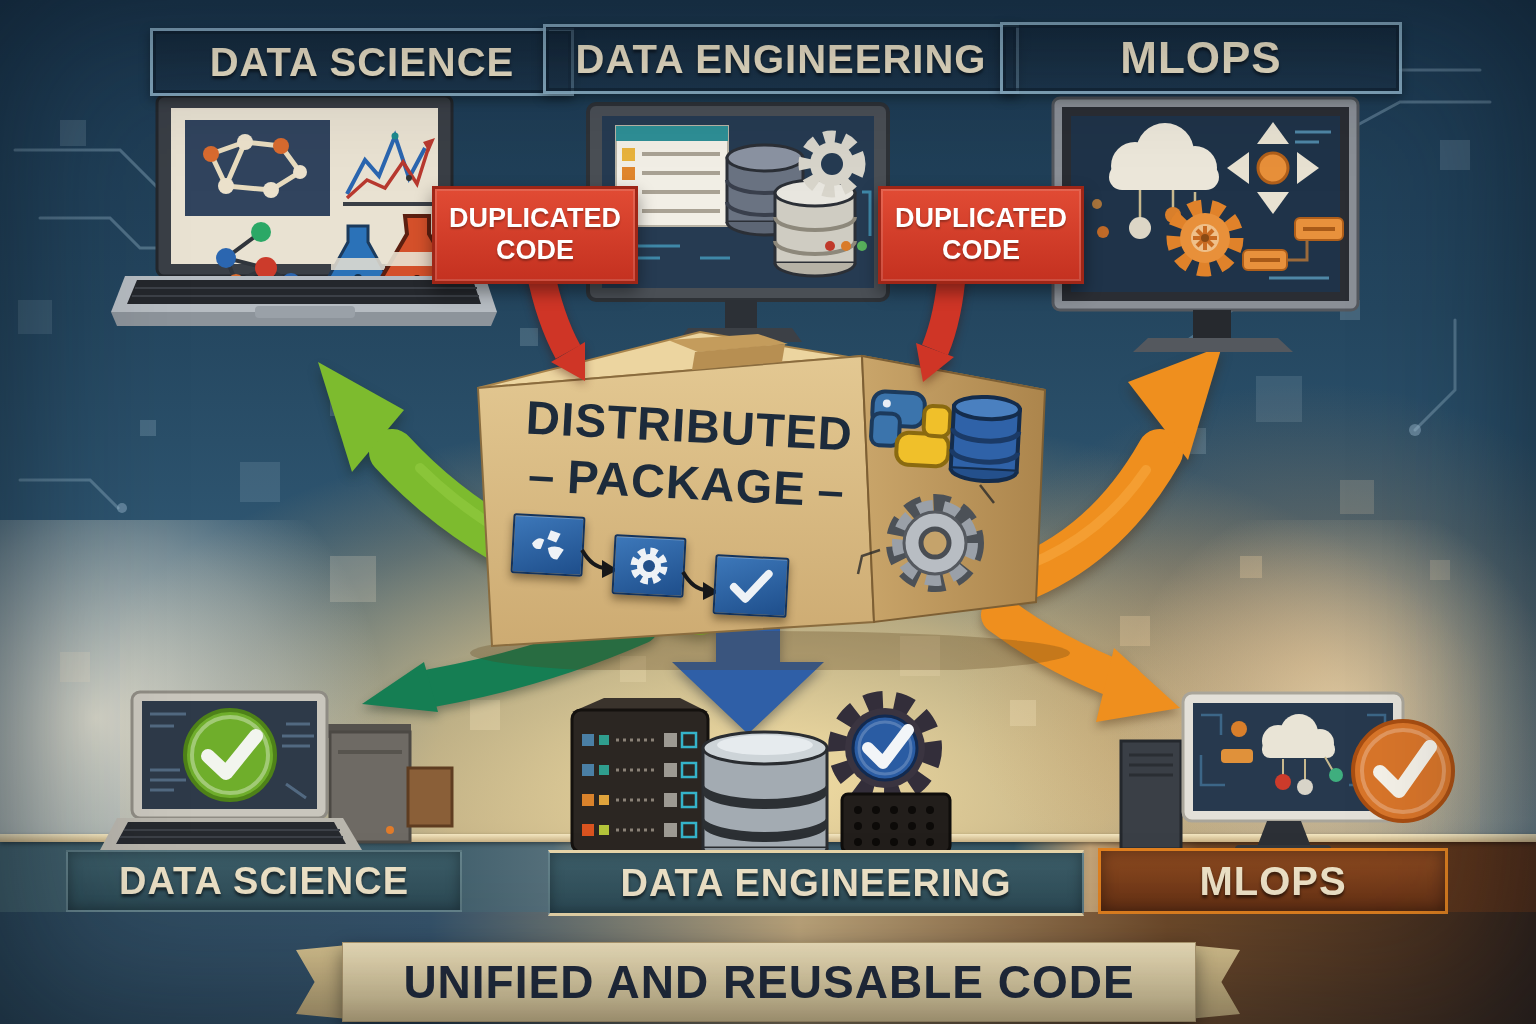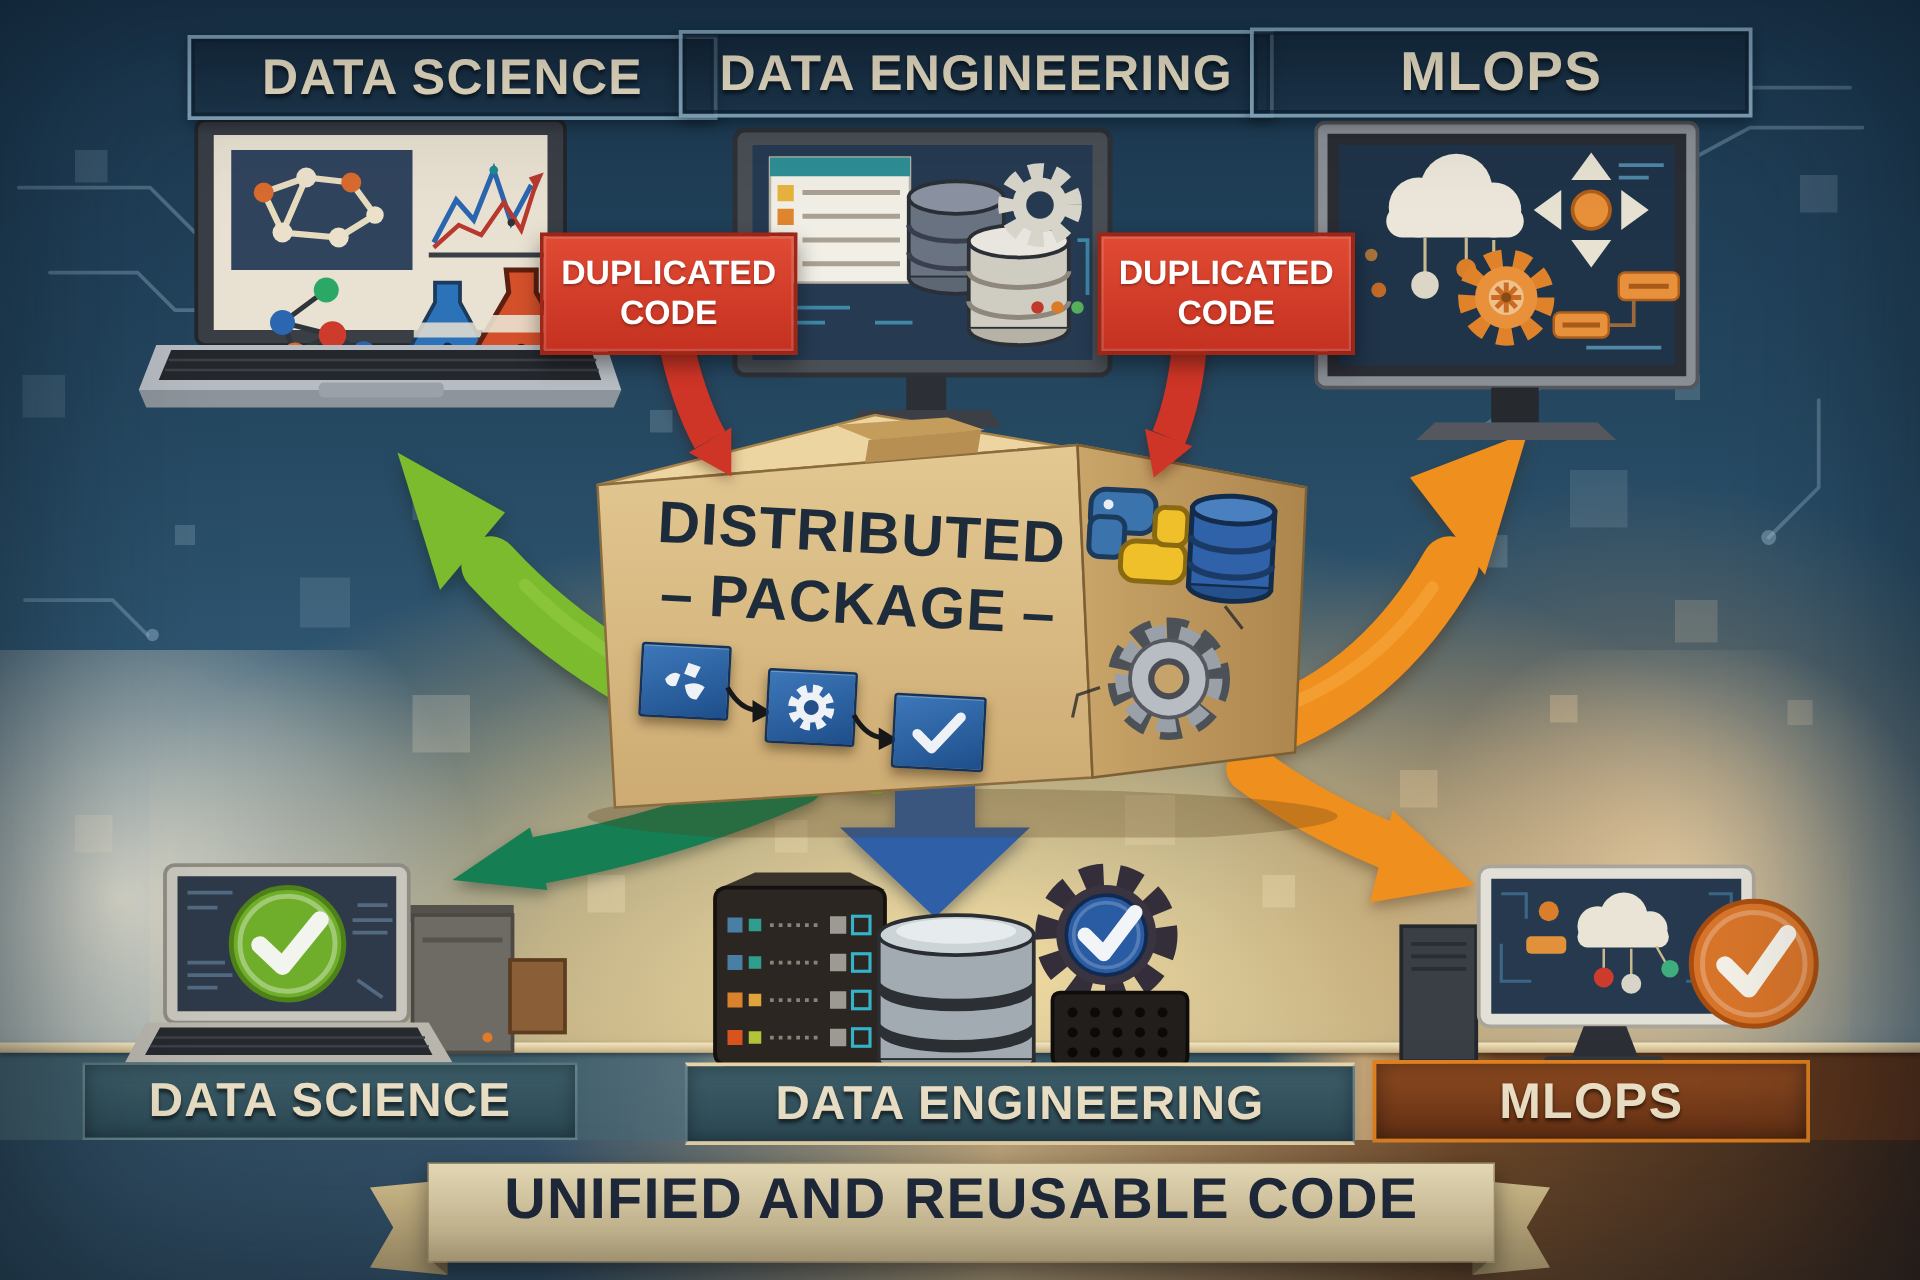--- a/index.html
+++ b/index.html
@@ -48,25 +48,25 @@
   .blabel.orange{background:linear-gradient(180deg,#8e4b21,#663114);border:3px solid #e0801f;
         box-shadow:inset 0 0 16px rgba(0,0,0,.4);}
   
   .shelf-edge{left:0;top:834px;width:1536px;height:8px;
         background:linear-gradient(180deg,#f4e7c1,#c9b184);box-shadow:0 2px 4px rgba(0,0,0,.4);}
   .shelf-band{left:0;top:842px;width:1536px;height:70px;
         background:linear-gradient(90deg,#41606c 0%,#3a5a68 26%,#56707b 36%,#c9b38b 42%,#38586a 47%,#365765 66%,#c2a276 71%,#6e4627 78%,#572f17 100%);}
   .shelf-below{left:0;top:912px;width:1536px;height:112px;
         background:linear-gradient(90deg,#2c485c 0%,#36536b 28%,#bfa67c 52%,#6f4a2a 76%,#38251a 100%);}
   
-  .banner-body{display:flex;justify-content:center;
+  .banner-body{display:flex;align-items:center;justify-content:center;
         background:linear-gradient(180deg,#f4e6c0 0%,#e6d3a4 70%,#d3bd8d 100%);
         border:1px solid #b executives;-webkit-x:0;border:1px solid #b59e72;
         box-shadow:0 8px 18px rgba(0,0,0,.45);
-        color:#222b3c;font-weight:bold;font-size:46px;letter-spacing:1px;}
+        color:#222b3c;font-weight:bold;font-size:46px;letter-spacing:1px;margin-top:12px;}
   .tail{background:linear-gradient(180deg,#dcc691,#c2aa77);}
 </style>
 </head>
 <body>
 
 <div id="stage">
 
   <div class="abs glow"></div>
   <div class="abs glow2"></div>
   <div class="abs cloud-l"></div>

